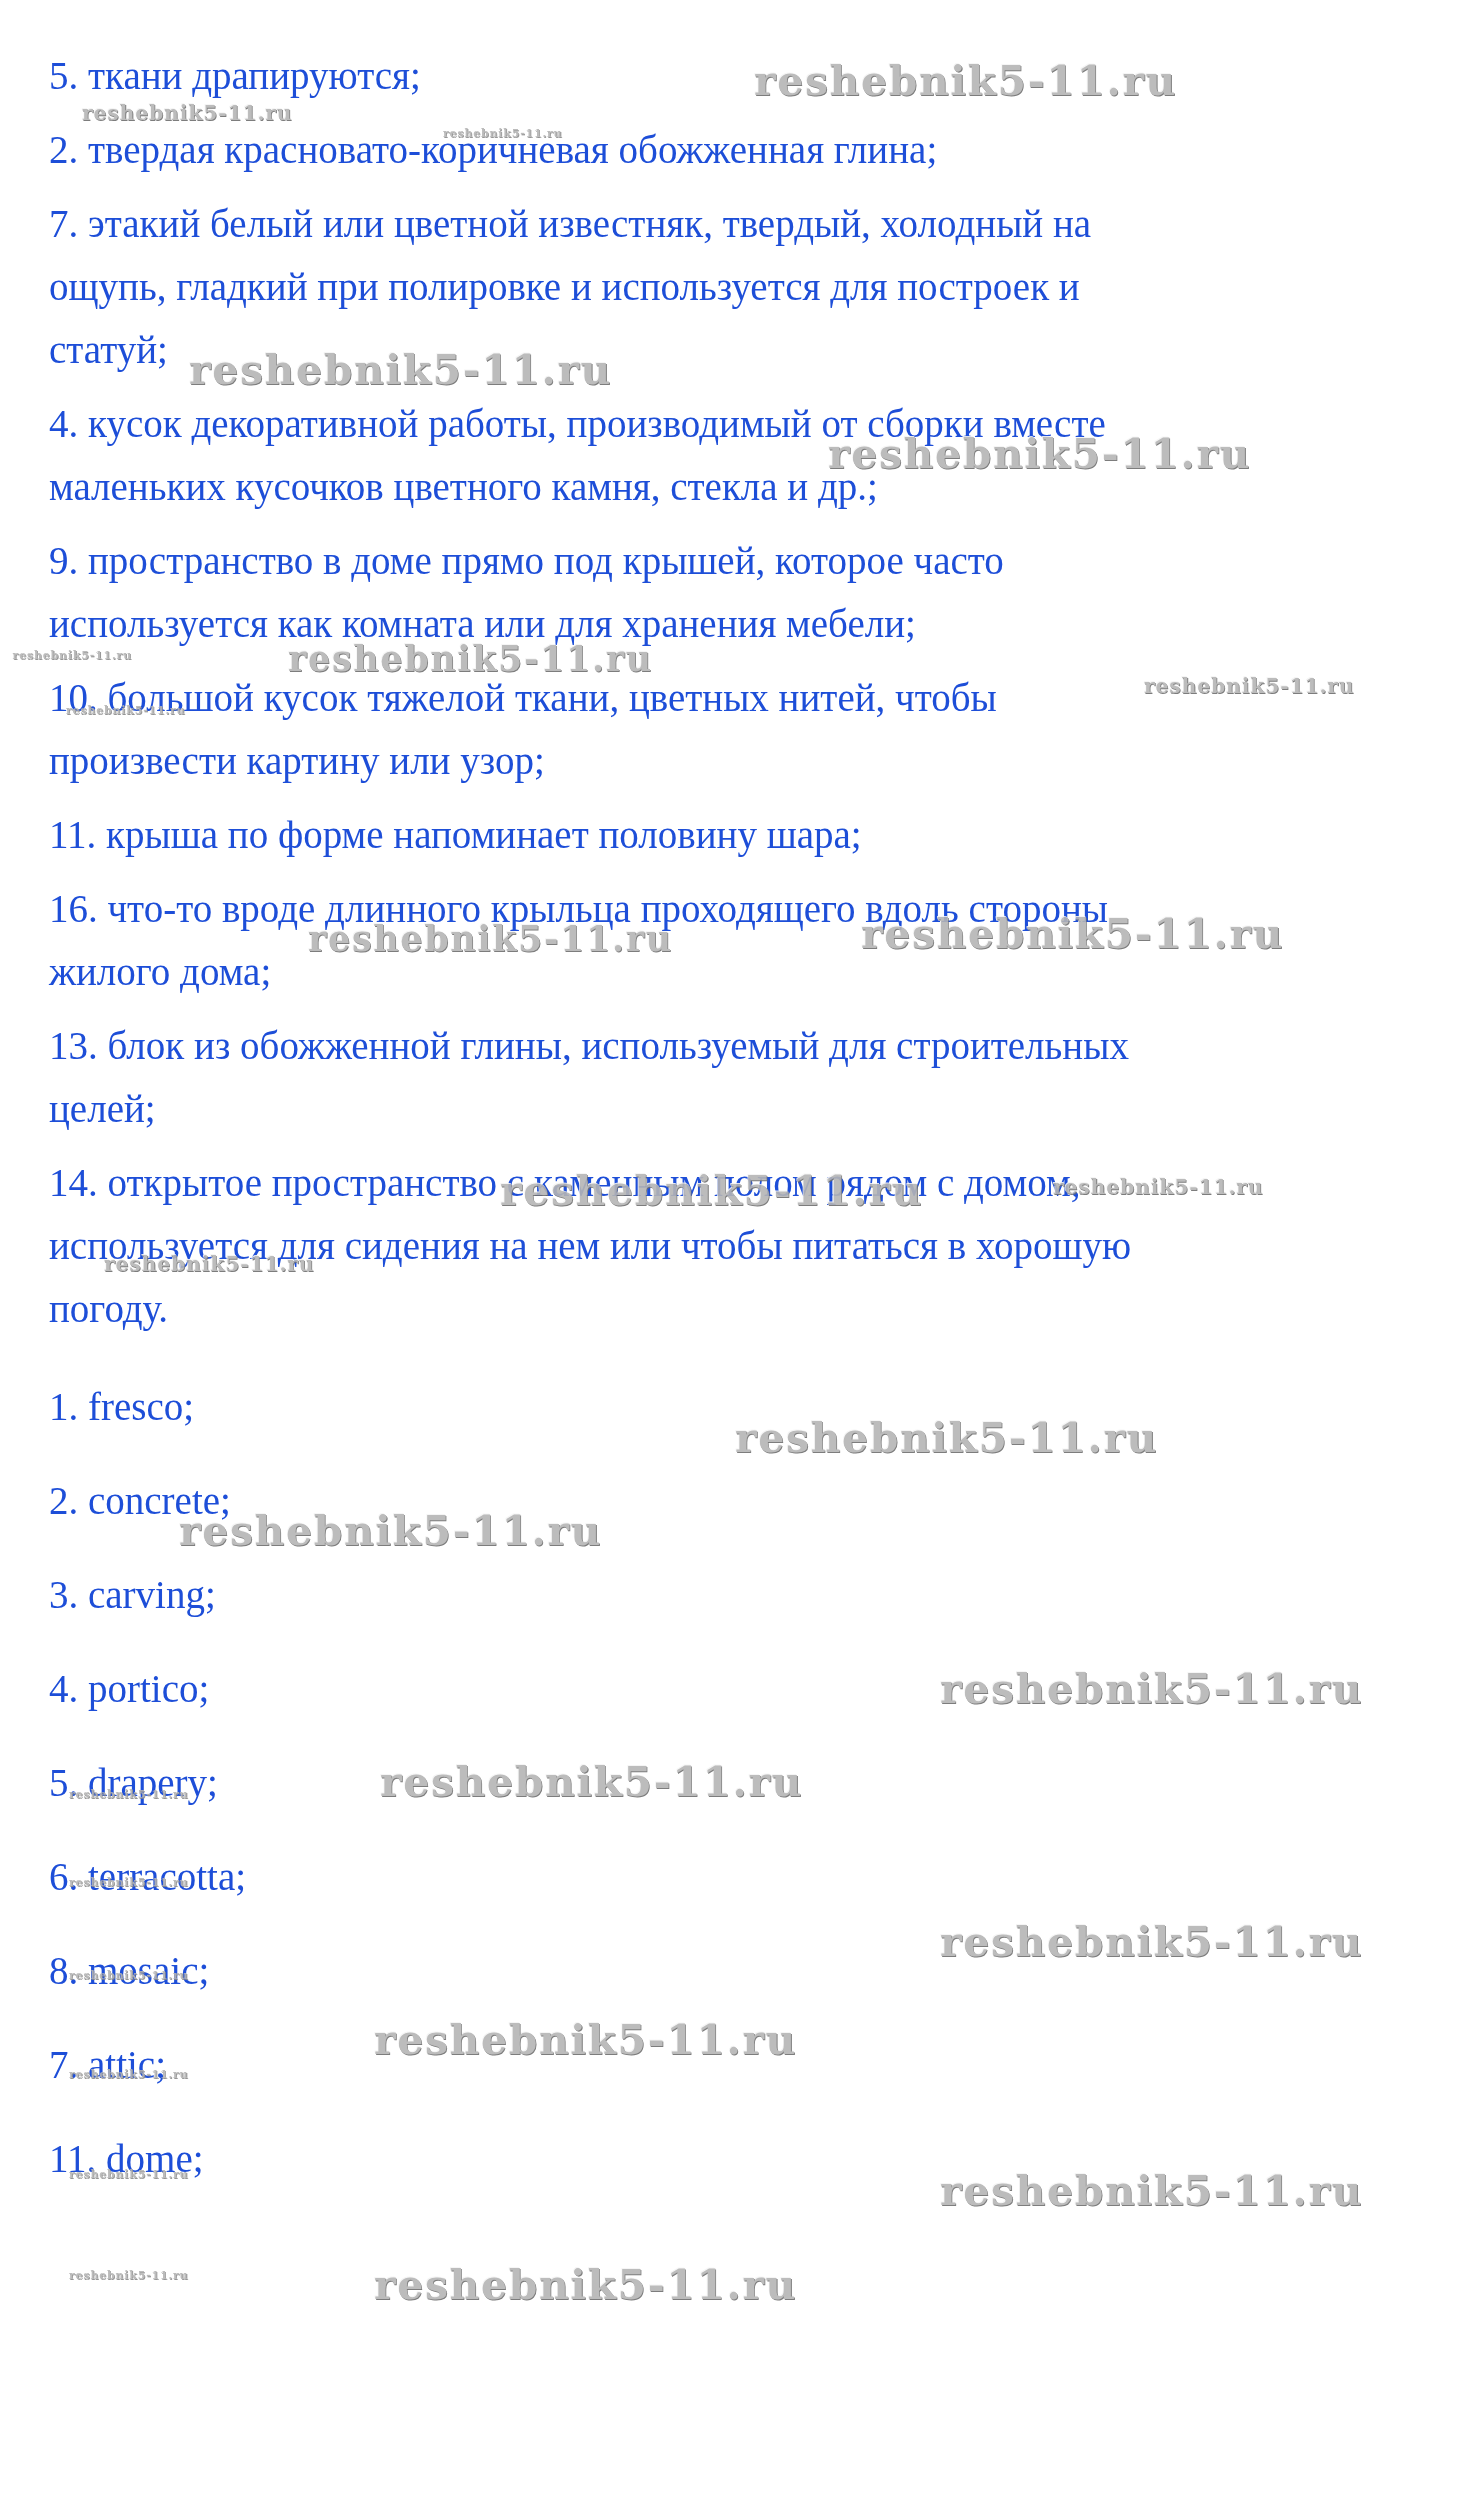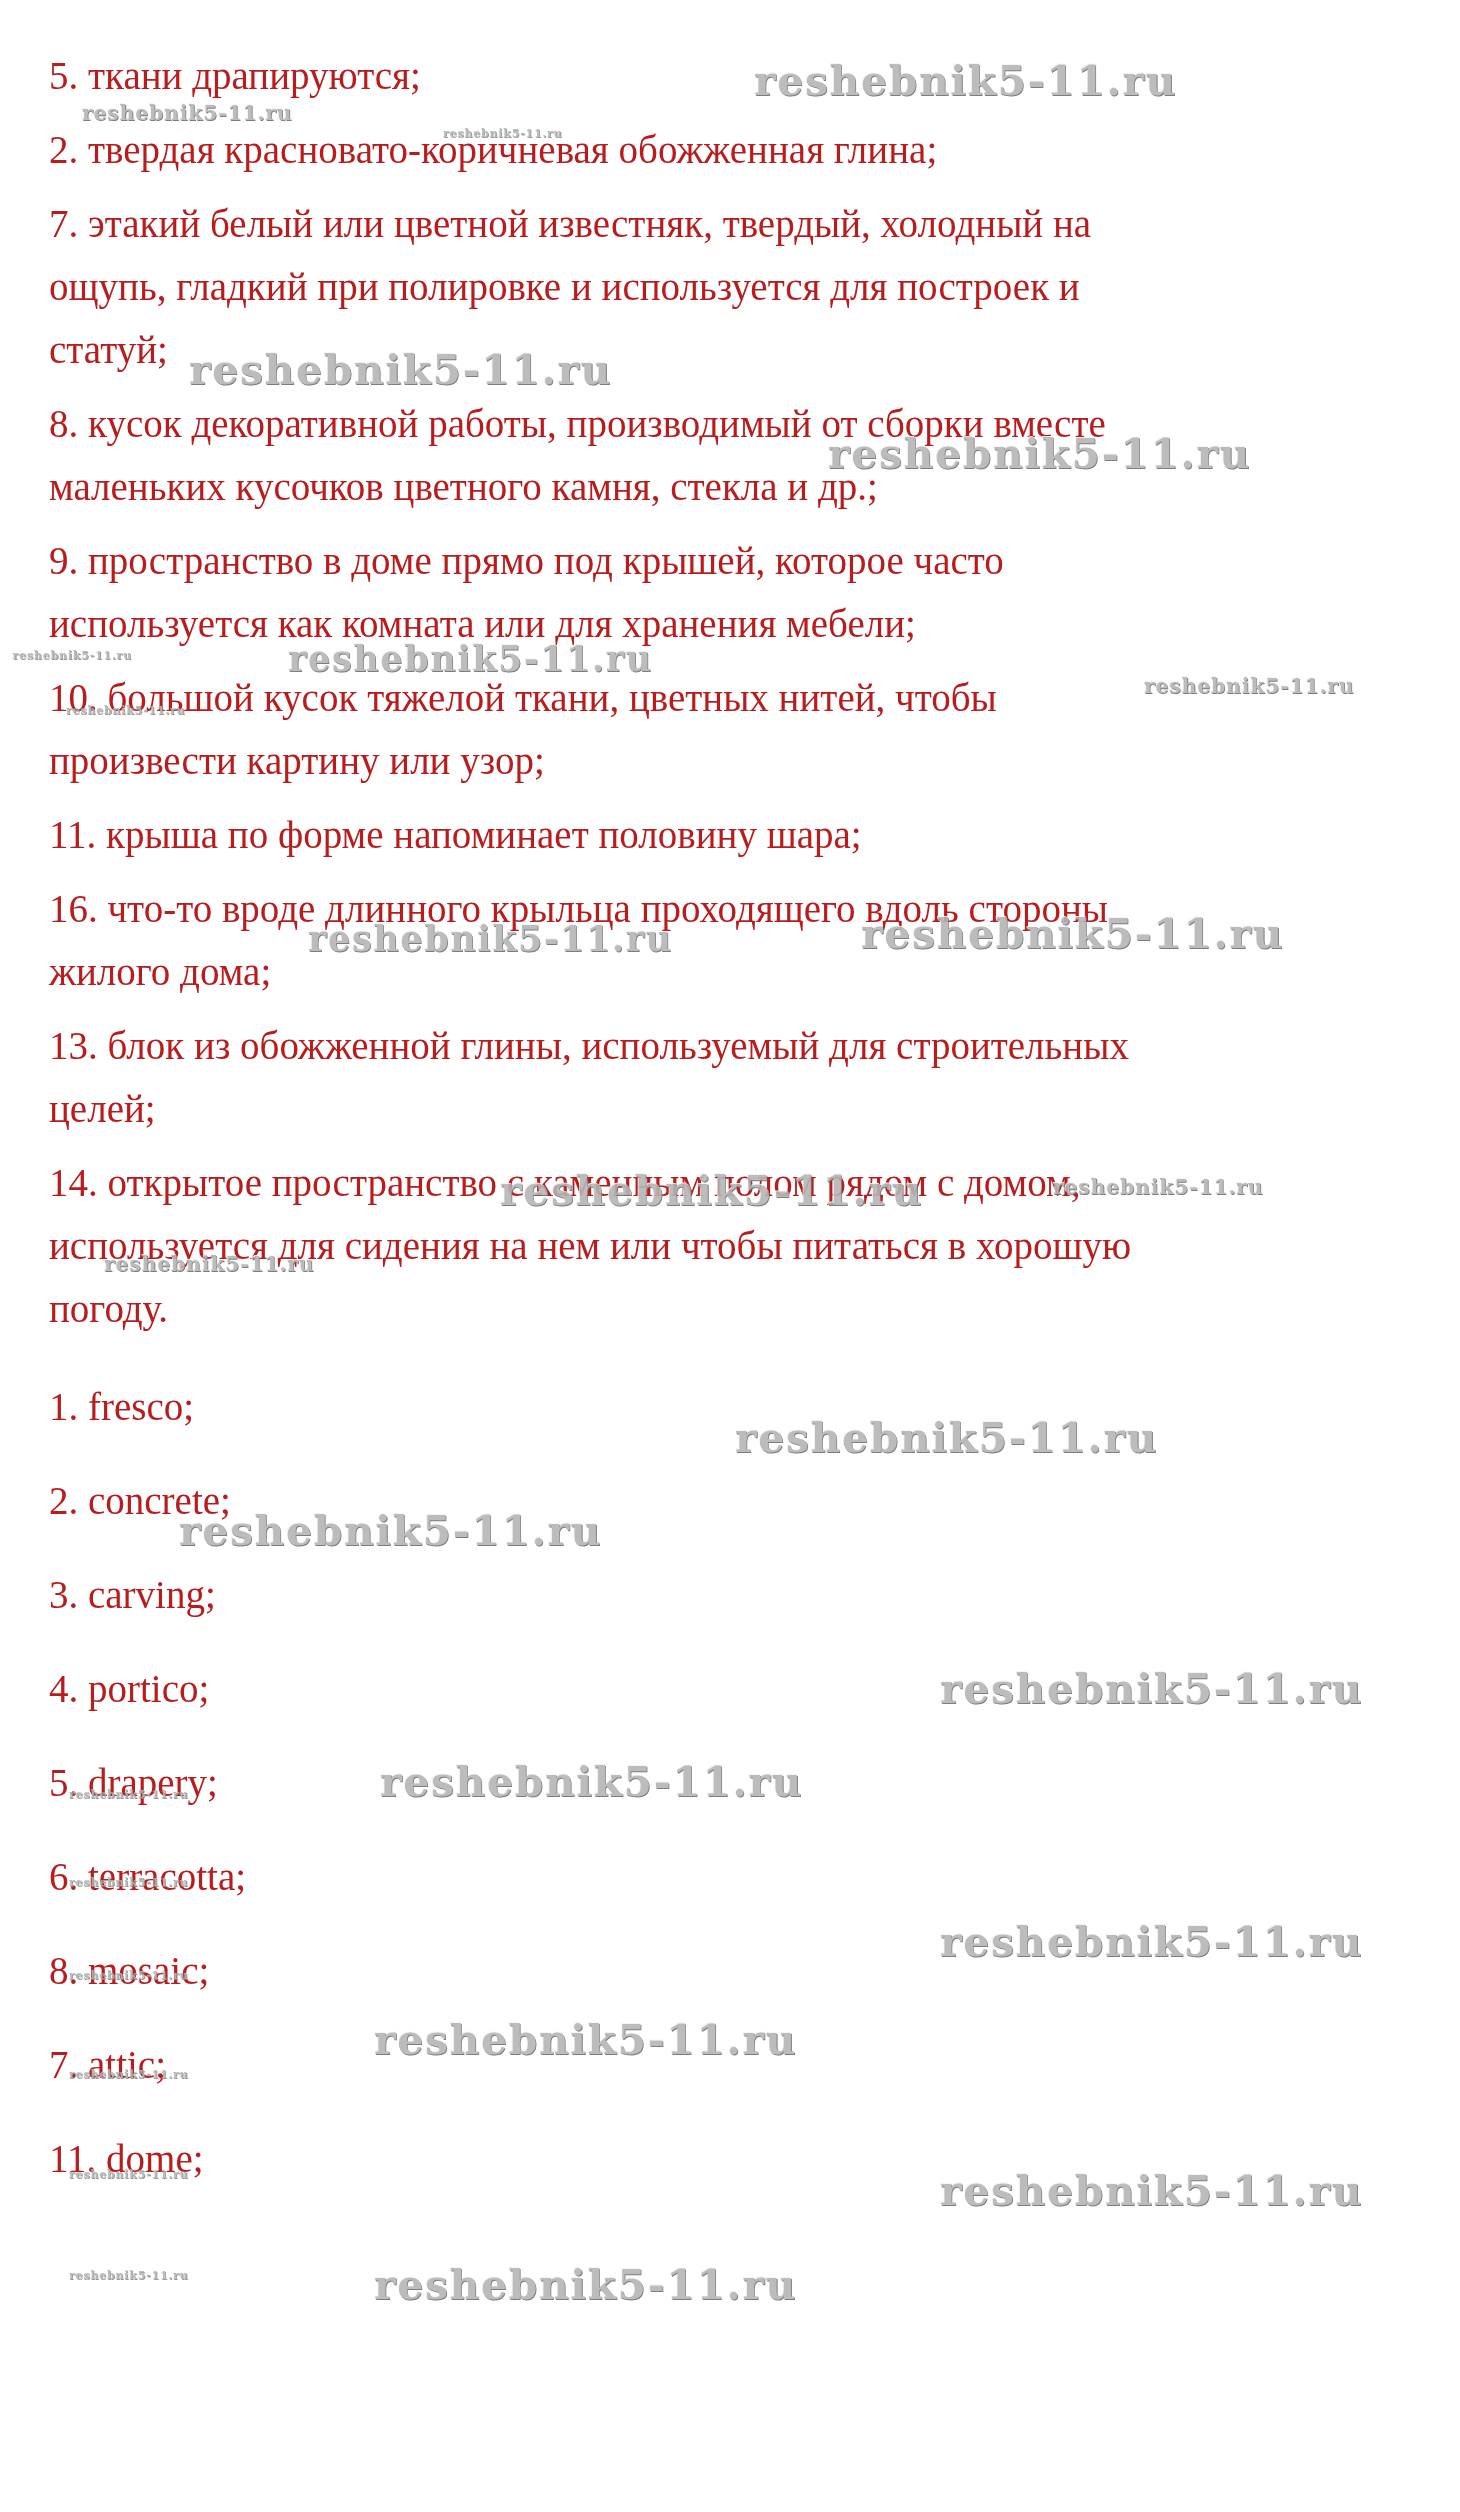--- a/index.html
+++ b/index.html
@@ -19,21 +19,21 @@
     min-height: 2512px;
     background: #ffffff;
   }
   .content {
     position: relative;
     z-index: 1;
     padding: 44px 118px 47px 49px;
     font-family: "Liberation Serif", serif;
     font-size: 39px;
     line-height: 63px;
-    color: #b91c1c;
+    color: #1d4ed8;
   }
   .para {
     margin: 0 0 11px 0;
     white-space: pre-line;
   }
   .answers {
     margin-top: 35px;
   }
   .answer {
     margin: 0 0 31px 0;
@@ -96,21 +96,21 @@
       <div class="wm wm-xl" style="left: 374px; top: 2261px;">reshebnik5-11.ru</div>
     </div>
 
   <div class="content">
 
     <p class="para">5. ткани драпируются;</p>
     <p class="para">2. твердая красновато-коричневая обожженная глина;</p>
     <p class="para">7. этакий белый или цветной известняк, твердый, холодный на
 ощупь, гладкий при полировке и используется для построек и
 статуй;</p>
-    <p class="para">8. кусок декоративной работы, производимый от сборки вместе
+    <p class="para">4. кусок декоративной работы, производимый от сборки вместе
 маленьких кусочков цветного камня, стекла и др.;</p>
     <p class="para">9. пространство в доме прямо под крышей, которое часто
 используется как комната или для хранения мебели;</p>
     <p class="para">10. большой кусок тяжелой ткани, цветных нитей, чтобы
 произвести картину или узор;</p>
     <p class="para">11. крыша по форме напоминает половину шара;</p>
     <p class="para">16. что-то вроде длинного крыльца проходящего вдоль стороны
 жилого дома;</p>
     <p class="para">13. блок из обожженной глины, используемый для строительных
 целей;</p>

